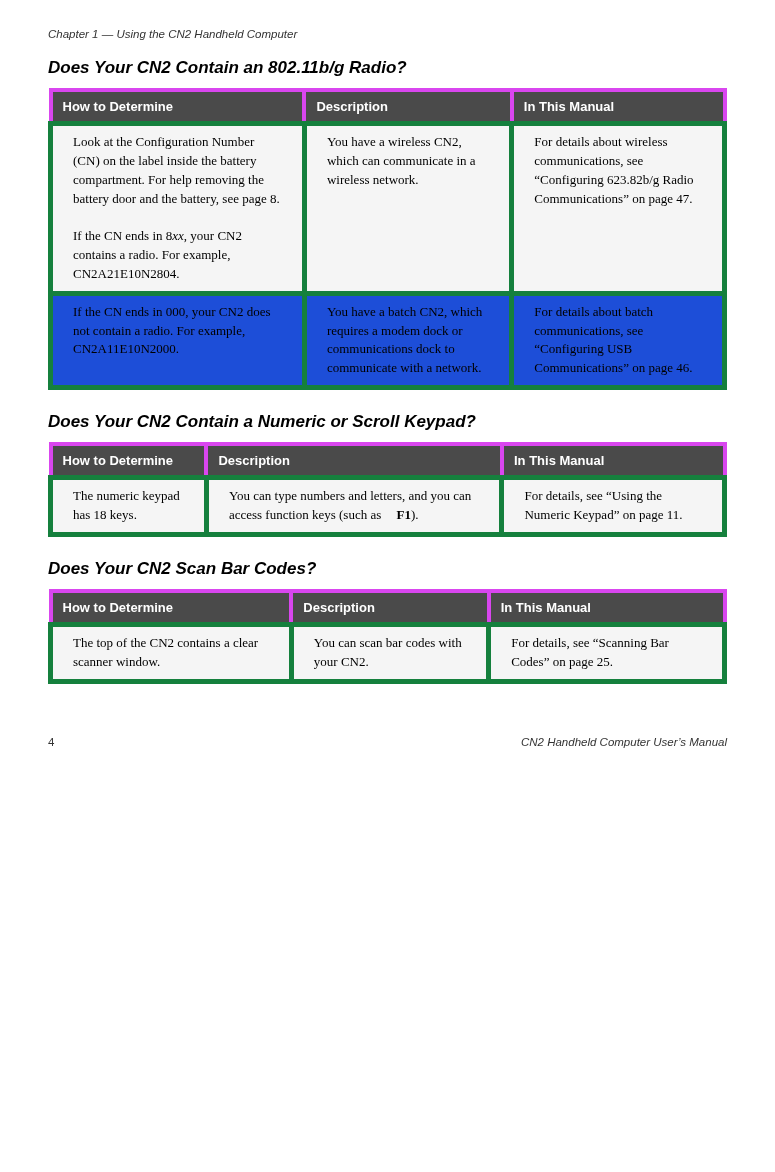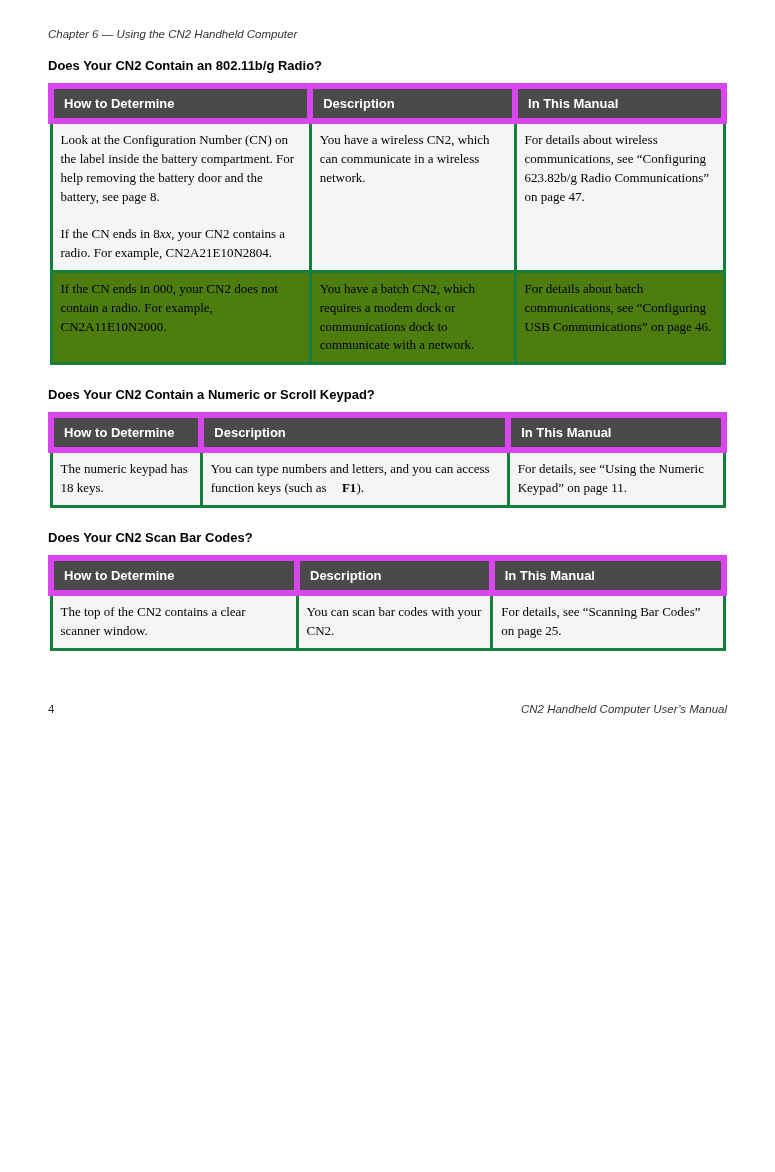--- a/index.html
+++ b/index.html
@@ -15,52 +15,53 @@
     .chapter-header {
       font-family: Arial, Helvetica, sans-serif;
       font-size: 11.5px;
       font-style: italic;
       color: #333;
       margin-bottom: 18px;
       border-bottom: none;
     }
     .section-title {
       font-family: Arial, Helvetica, sans-serif;
-      font-size: 13px;
+      font-size: 17px;
       font-weight: bold;
+      font-style: italic;
       margin-bottom: 10px;
     }
     table {
       width: 100%;
       border-collapse: collapse;
       margin-bottom: 22px;
       font-size: 13px;
     }
     table thead tr {
       background-color: #4a4a4a;
       color: #fff;
     }
     table thead th {
       font-family: Arial, Helvetica, sans-serif;
       font-size: 13px;
       font-weight: bold;
       padding: 7px 10px;
       text-align: left;
-      border: 6px solid #d946ef;
+      border: 4px solid #d946ef;
     }
     table tbody tr {
-      background-color: #4d7c0f;
+      background-color: #1d4ed8;
     }
     table tbody tr:nth-child(odd) {
       background-color: #f5f5f5;
     }
     table tbody td {
-      padding: 7px 8px;
+      padding: 7px 20px;
       vertical-align: top;
-      border: 3px solid #15803d;
+      border: 5px solid #15803d;
       line-height: 1.45;
     }
     .page-footer {
       display: flex;
       justify-content: space-between;
       align-items: flex-end;
       margin-top: auto;
       padding-top: 30px;
       font-family: Arial, Helvetica, sans-serif;
       font-size: 11.5px;
@@ -74,21 +75,21 @@
       font-size: 11.5px;
     }
     .bold-inline {
       font-weight: bold;
       margin-left: 12px;
     }
   </style>
 </head>
 <body>
 
-<div class="chapter-header">Chapter 6 — Using the CN2 Handheld Computer</div>
+<div class="chapter-header">Chapter 1 — Using the CN2 Handheld Computer</div>
 
 <div class="section-title">Does Your CN2 Contain an 802.11b/g Radio?</div>
 
 <table>
   <thead>
     <tr>
       <th>How to Determine</th>
       <th>Description</th>
       <th>In This Manual</th>
     </tr>

